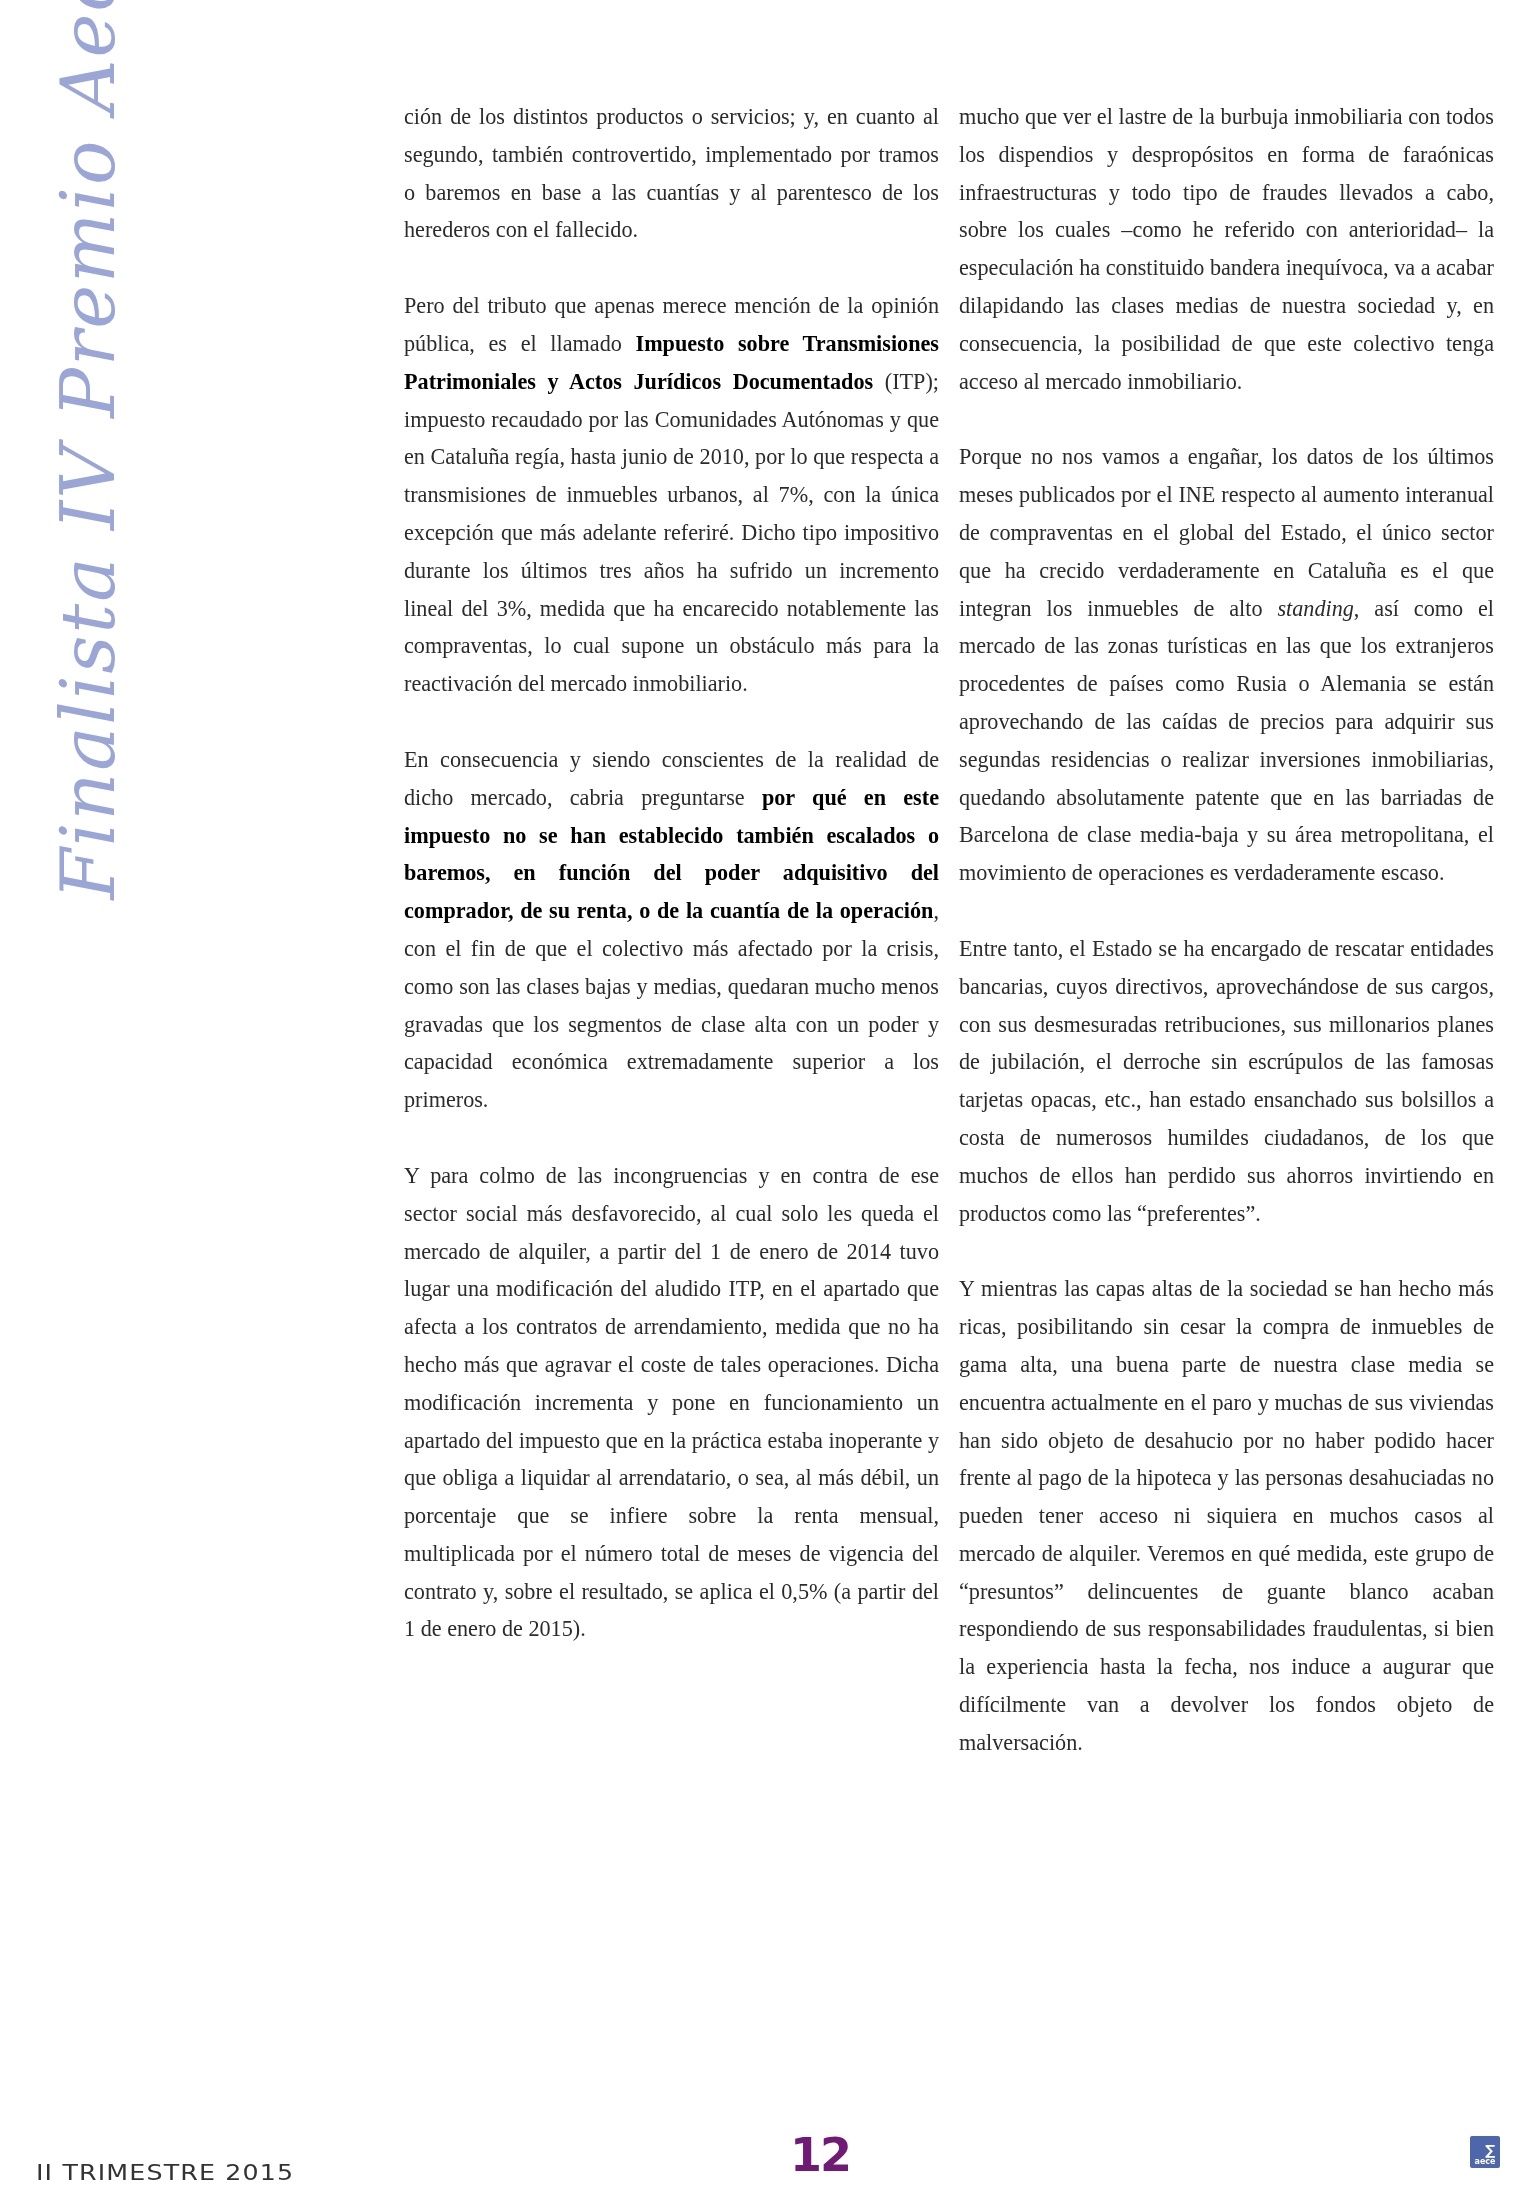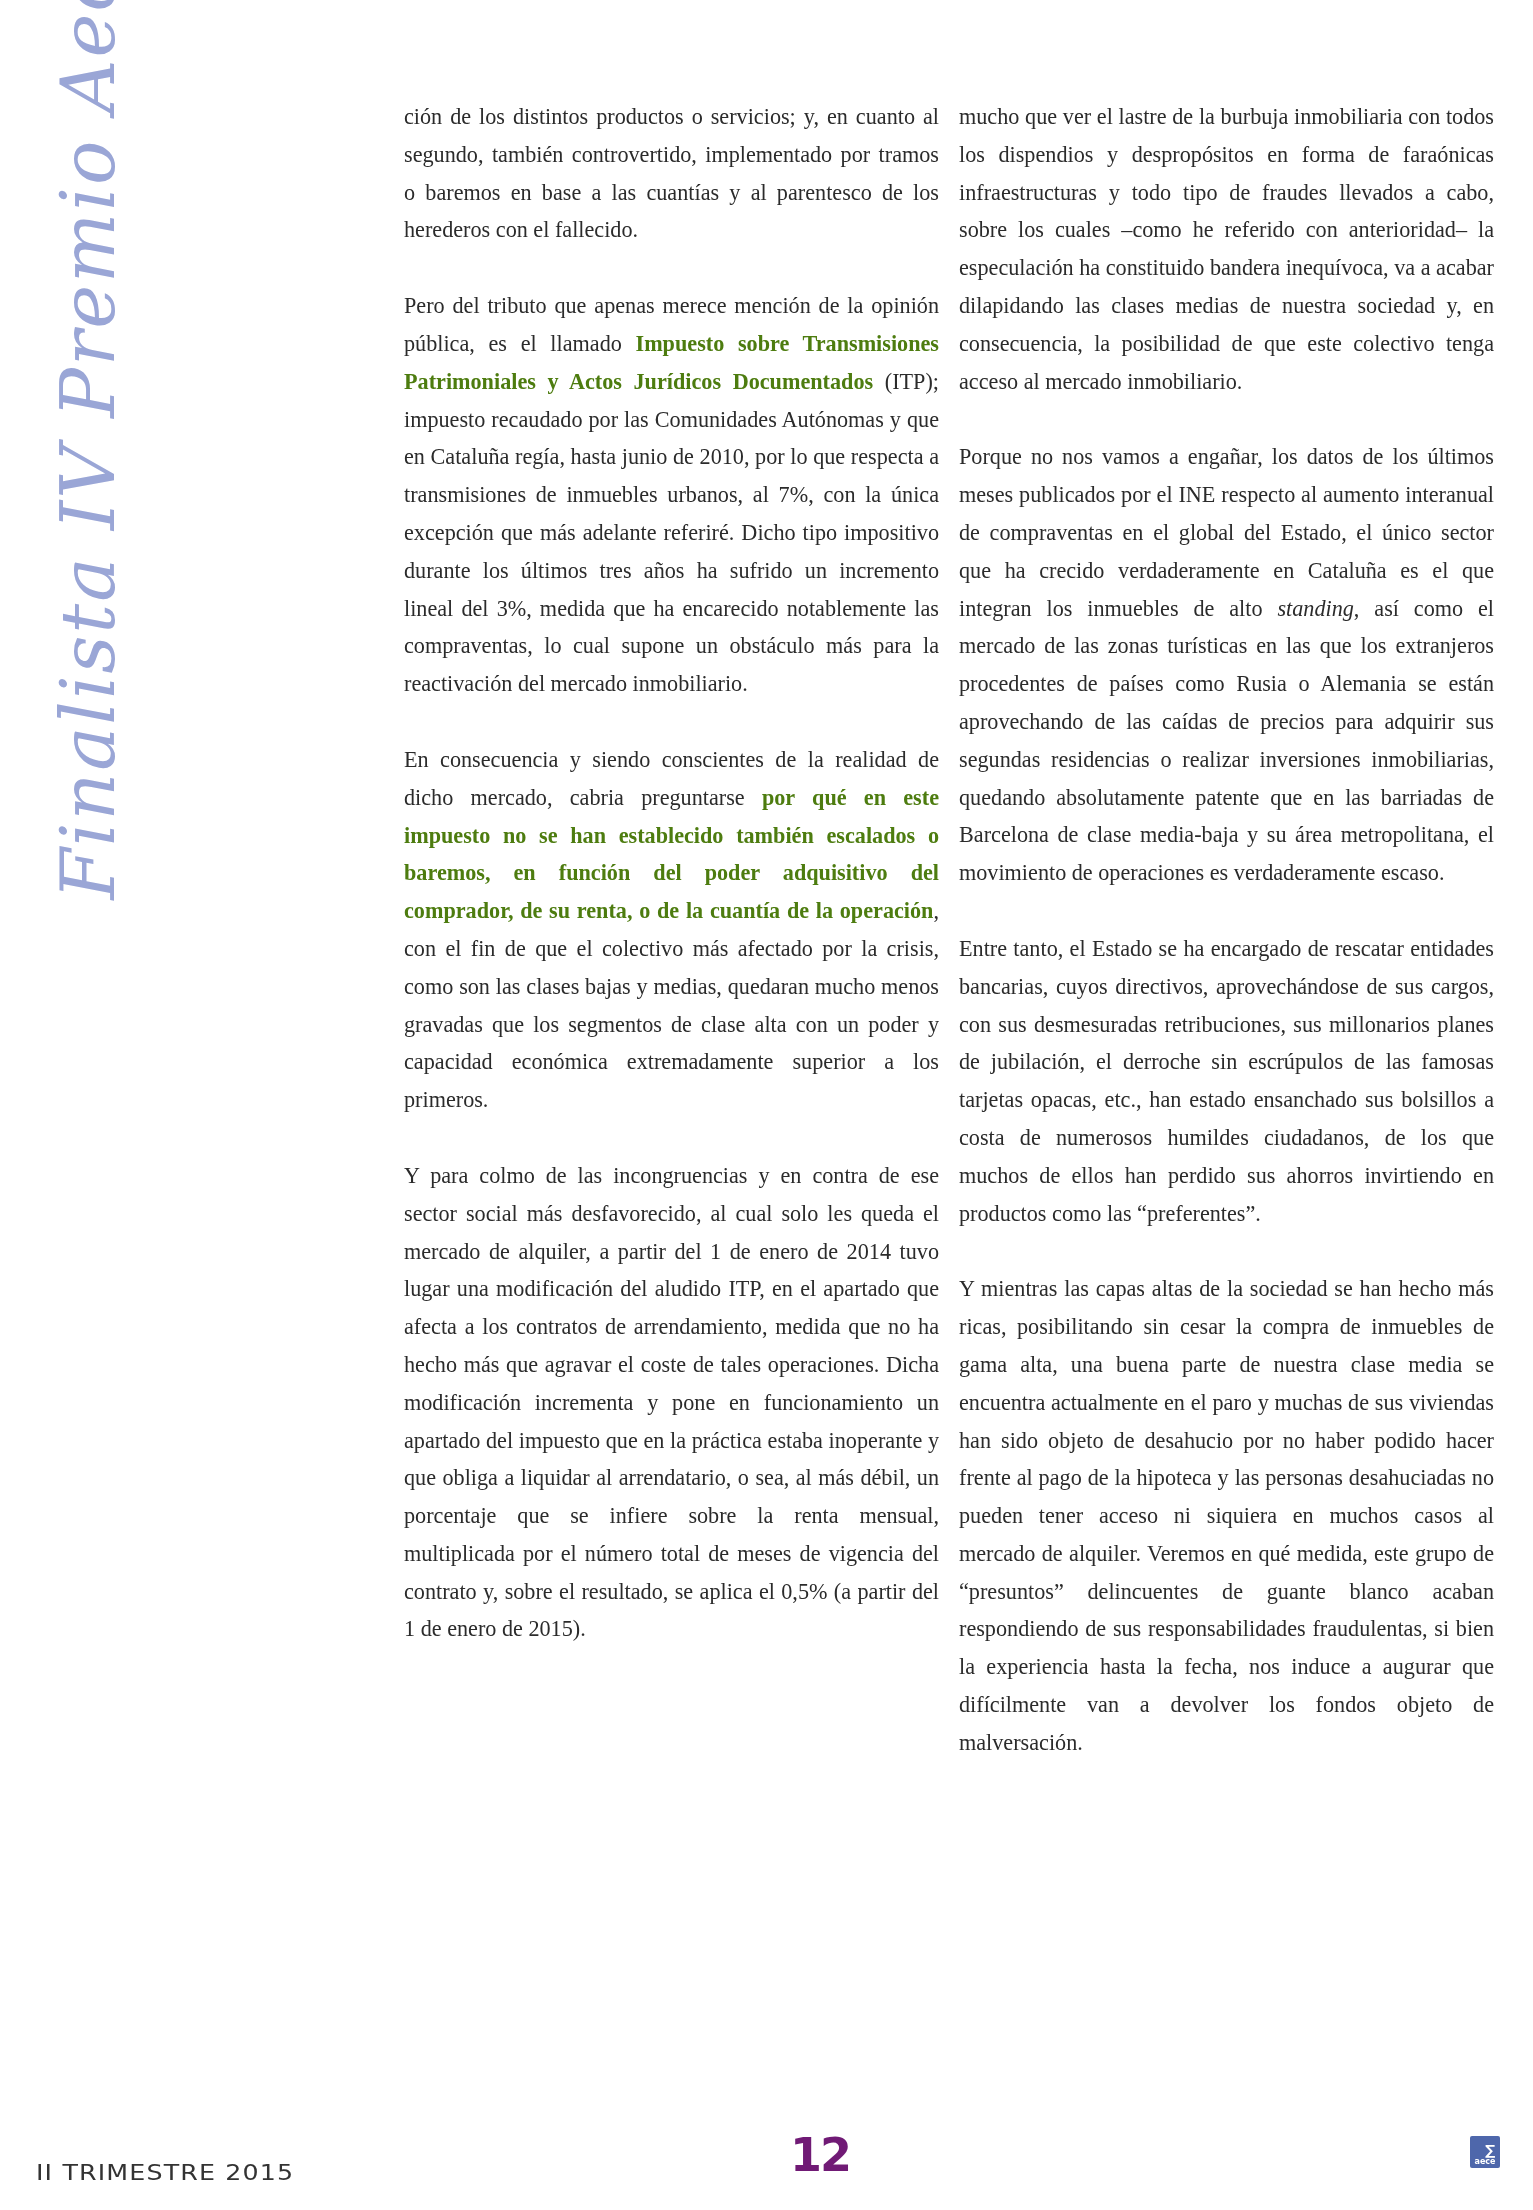--- a/index.html
+++ b/index.html
@@ -17,21 +17,21 @@
     color: #9aa6d6; letter-spacing: 2px;
   }
   .column {
     position: absolute; top: 98px; width: 535px;
     font-size: 22.2px; line-height: 37.8px; text-align: justify;
   }
   .col-left { left: 404px; }
   .col-right { left: 959px; top: 98px; }
   .column p { margin: 0 0 38px 0; hyphens: manual; }
   .column p.last { margin-bottom: 0; }
-  b { font-weight: bold; color: #4d7c0f; }
+  b { font-weight: bold; color: #000000; }
   i { font-style: italic; }
   .footer-issue {
     position: absolute; left: 36px; top: 2160px; font-family: "DejaVu Sans", sans-serif;
     font-size: 22px; letter-spacing: 1px; color: #333; transform: scaleX(1.15); transform-origin: left;
   }
   .page-number {
     position: absolute; left: 790px; top: 2128px; font-family: "DejaVu Sans", sans-serif;
     font-weight: bold; font-size: 46px; color: #701a75; letter-spacing: -2px;
   }
   .logo {

